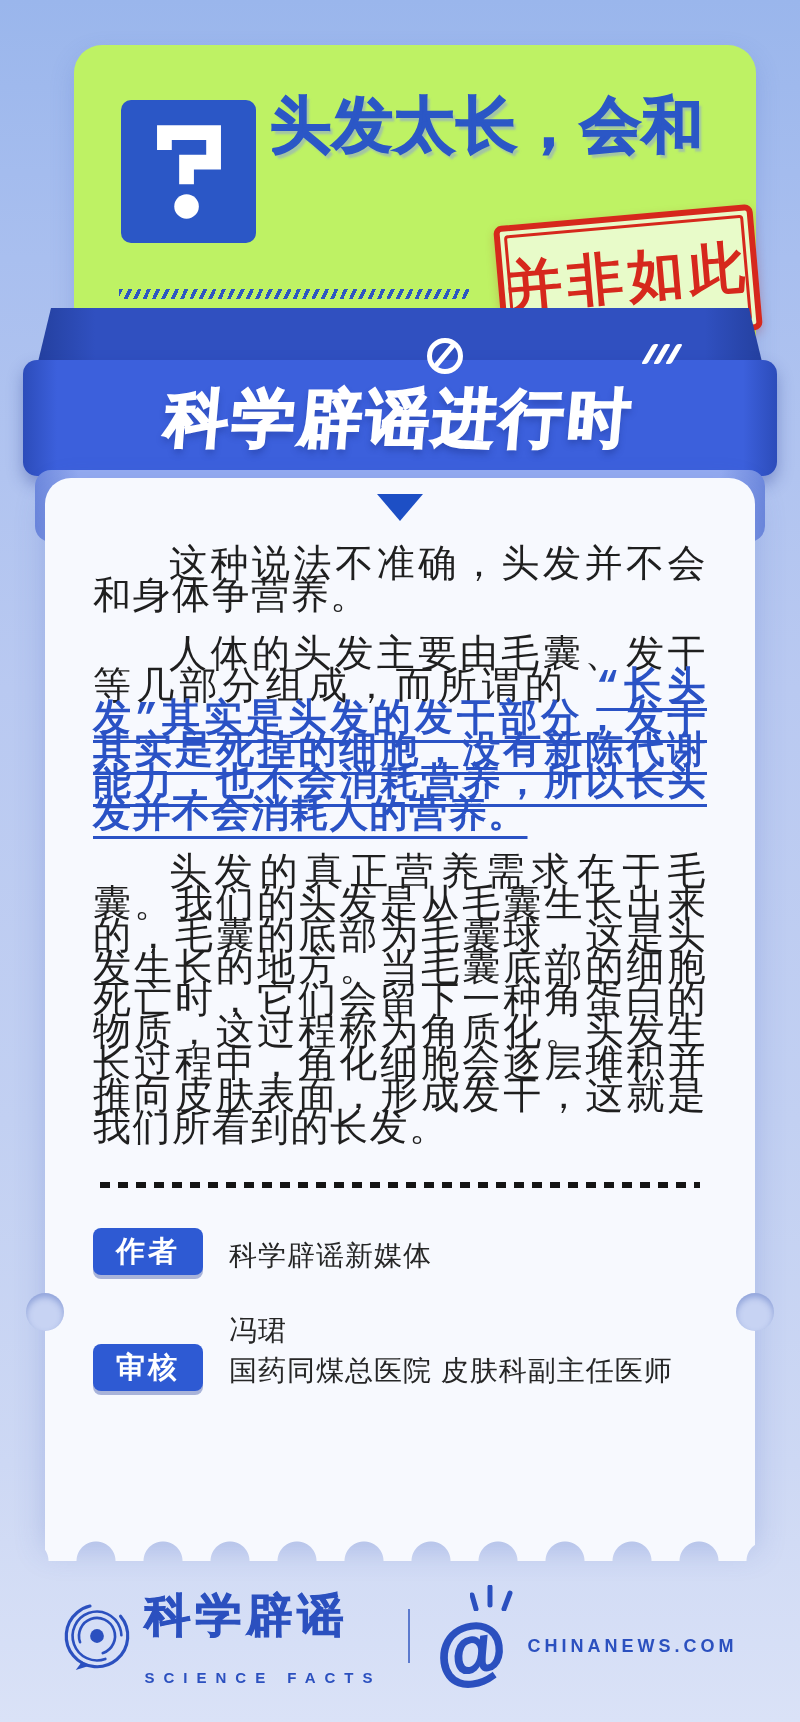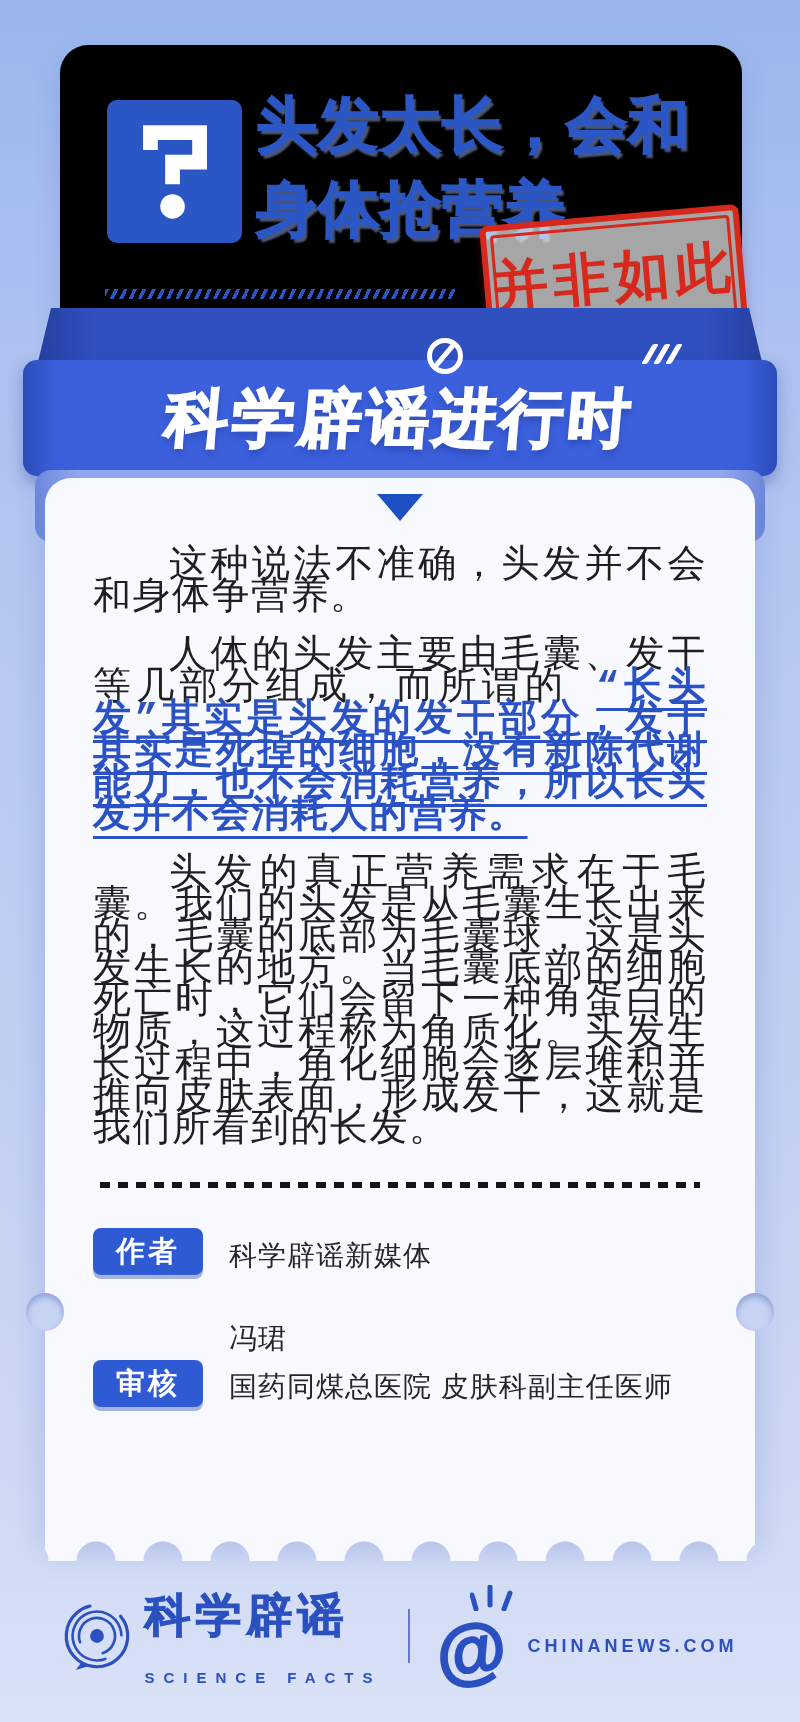--- a/index.html
+++ b/index.html
@@ -3,22 +3,22 @@
 <meta charset="utf-8">
 <style>
   html,body{margin:0;padding:0;}
   body{
     width:800px;height:1722px;position:relative;overflow:hidden;
     font-family:"Liberation Sans","DejaVu Sans",sans-serif;
     background:linear-gradient(180deg,#9ab6ec 0%,#a9bfef 15%,#b9c9f1 40%,#c2d0f2 65%,#cdd8f4 85%,#dae2f7 100%);
   }
   
   .q-card{
-    position:absolute;left:60px;top:45px;width:682px;height:382px;
-    background:#000000;border-radius:28px;
+    position:absolute;left:74px;top:45px;width:682px;height:382px;
+    background:#bef264;border-radius:28px;
     box-shadow:0 10px 24px rgba(70,100,190,.22);z-index:1;
   }
   .q-box{
     position:absolute;left:47px;top:55px;width:135px;height:143px;
     background:#2b57c6;border-radius:10px;display:flex;align-items:center;justify-content:center;
   }
   .q-title{
     position:absolute;left:196px;top:38px;width:470px;
     color:#2b57c6;font-size:61px;font-weight:700;line-height:84px;letter-spacing:1px;
     -webkit-text-stroke:1.5px #2b57c6;
@@ -111,21 +111,21 @@
   }
   .credit-row{display:flex;align-items:flex-end;margin:40px 0 0 48px;gap:26px;}
   .credit-row.reviewer{margin-top:36px;}
   .credit-badge{
     width:110px;height:47px;flex:0 0 110px;background:#2e5ad3;border-radius:8px;
     color:#fff;font-size:29px;font-weight:700;letter-spacing:3px;
     display:flex;align-items:center;justify-content:center;
     box-shadow:0 4px 0 rgba(20,50,150,.35);
   }
   .credit-text{font-size:28px;color:#262626;letter-spacing:1px;}
-  .credit-text .line{line-height:40px;margin-top:8px;}
+  .credit-text .line{line-height:40px;}
   
   .footer{
     position:absolute;left:0;top:1585px;width:800px;display:flex;
     align-items:center;justify-content:center;gap:26px;color:#2b50bf;z-index:1;
   }
   .logo-group{display:flex;align-items:center;}
   .logo-col{display:flex;flex-direction:column;}
   .logo-cn{font-size:46px;font-weight:700;letter-spacing:5px;-webkit-text-stroke:1px #2b50bf;white-space:nowrap;}
   .logo-en{font-size:15px;letter-spacing:9px;margin-top:22px;font-weight:700;white-space:nowrap;}
   .logo-en.news{font-size:18px;letter-spacing:4px;}
@@ -143,21 +143,20 @@
 
 <div class="q-card">
   <div class="q-box">
     <svg width="84" height="118" viewBox="0 0 68 96">
       <path fill="#ffffff" d="M8 10 L60 10 L60 46 L38 46 L38 58 L26 58 L26 34 L48 34 L48 22 L20 22 L20 30 L8 30 Z"></path>
       <circle fill="#ffffff" cx="32" cy="76" r="10"></circle>
     </svg>
   </div>
   <div class="q-title">
     <div>头发太长，会和</div>
-    <div>身体抢营养</div>
   </div>
   <div class="hatch-line"></div>
   <div class="thin-line"></div>
   <div class="stamp">
     <div class="stamp-inner">
       <span class="stamp-text">并非如此</span>
     </div>
   </div>
 </div>
 

